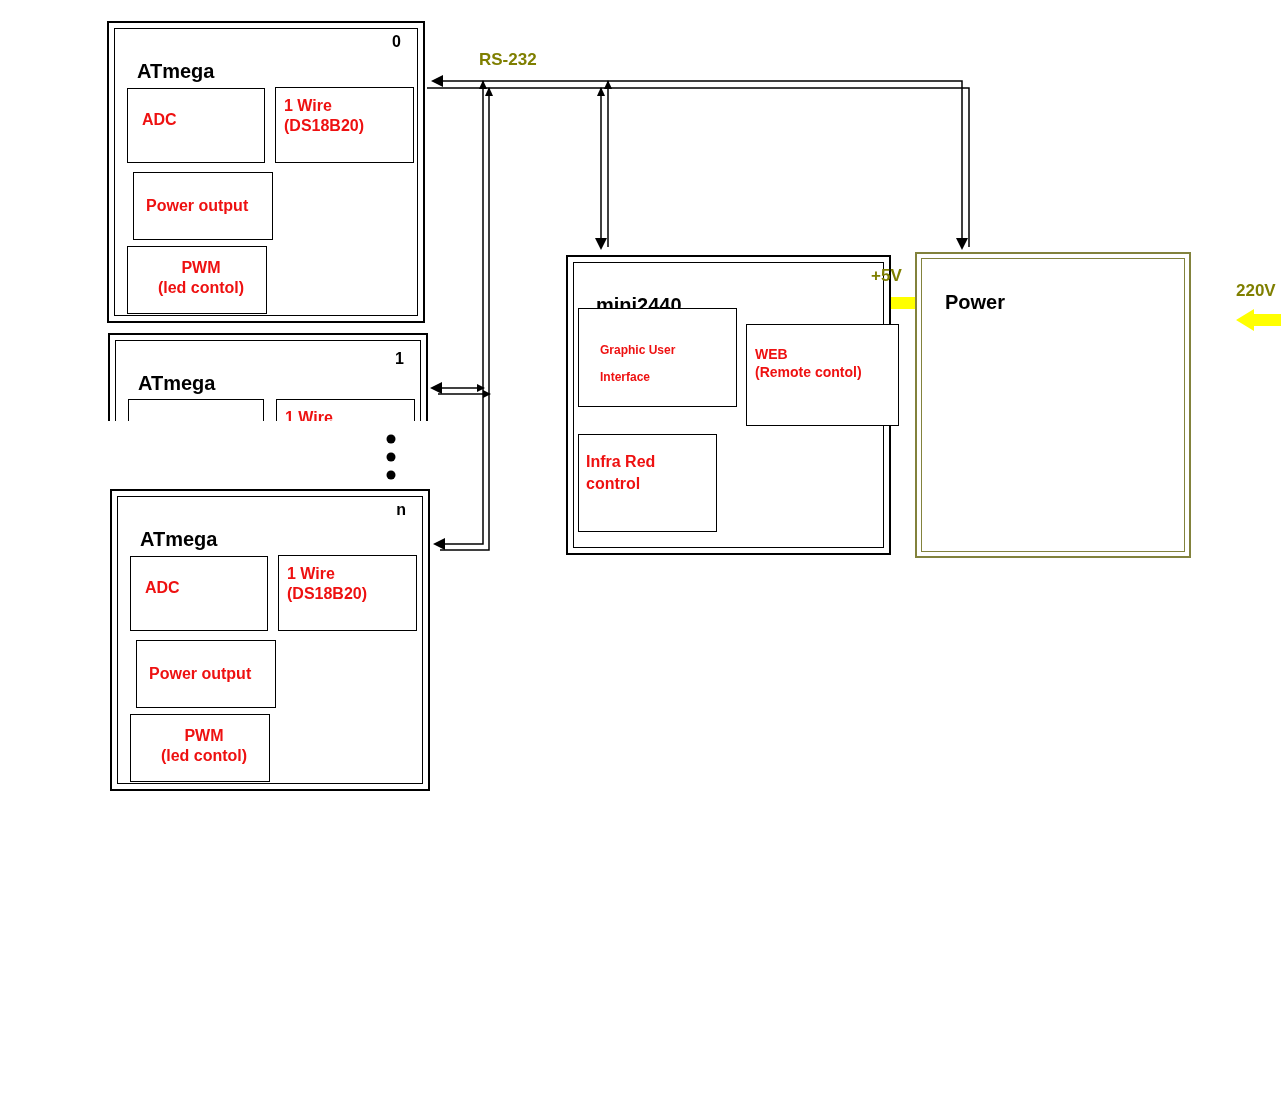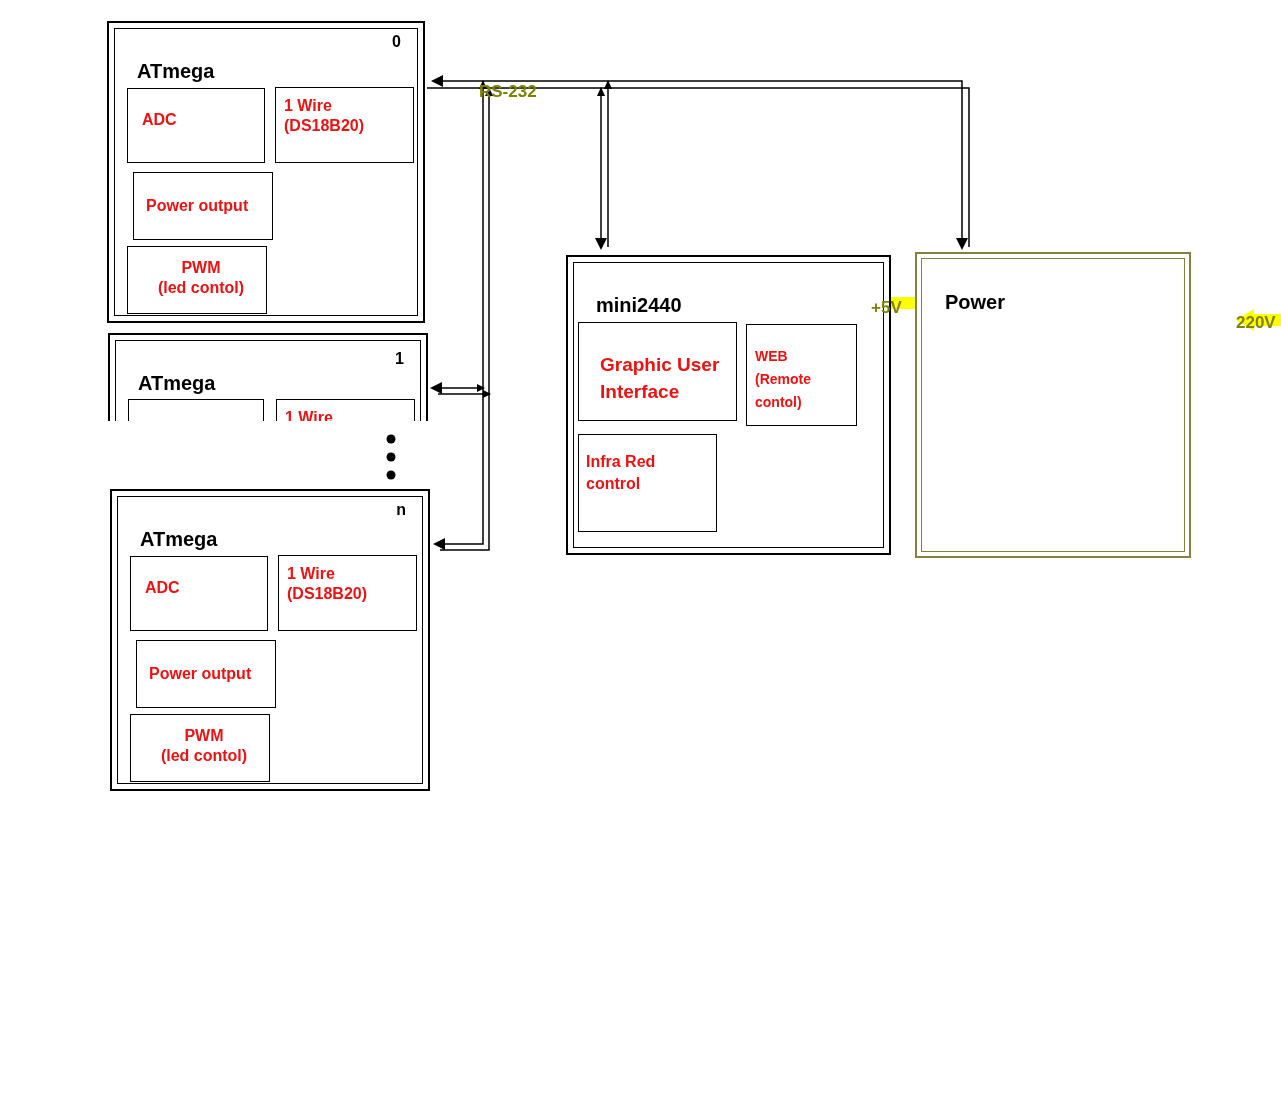--- a/index.html
+++ b/index.html
@@ -31,29 +31,29 @@
   
   .m-adc{left:18px;top:65px;width:138px;height:75px;padding:21px 0 0 14px;}
   .m-1w{left:166px;top:64px;width:139px;height:76px;padding:8px 0 0 8px;}
   .m-po{left:24px;top:149px;width:140px;height:68px;padding:23px 0 16px 12px;}
   .m-pwm{left:18px;top:223px;width:140px;height:68px;padding:11px 0 0 8px;text-align:center;}
   
   .m1-left{left:18px;top:64px;width:136px;height:96px;}
   .m1-right{left:166px;top:64px;width:139px;height:96px;padding:8px 0 0 8px;}
   
   .mini{left:538px;top:255px;width:325px;height:300px;margin-left:28px;}
-  .m-gui{left:10px;top:65px;width:159px;height:99px;padding:28px 0 14px 21px;font-size:19px;line-height:27px;}
-  .m-web{left:178px;top:67px;width:111px;height:102px;padding:20px 0 0 8px;font-size:14px;line-height:23px;}
+  .m-gui{left:10px;top:51px;width:159px;height:99px;padding:28px 0 14px 21px;font-size:12px;line-height:27px;}
+  .m-web{left:178px;top:67px;width:153px;height:102px;padding:20px 0 0 8px;font-size:14px;line-height:18px;}
   .m-ir{left:10px;top:177px;width:139px;height:98px;padding:16px 0 0 7px;font-size:16px;line-height:22px;}
   
   .power{left:915px;top:252px;width:276px;height:306px;border:2px solid var(--power-border);}
   .power .inner{inset:4px;border:1.5px solid var(--power-border);}
   .acc{left:160px;top:38px;width:133px;height:173px;padding:27px 0 0 10px;font-size:17px;}
   
-  .olabel{position:absolute;font-weight:bold;font-size:17px;color:var(--olive);white-space:nowrap;margin-top:32px;}
+  .olabel{position:absolute;font-weight:bold;font-size:17px;color:var(--olive);white-space:nowrap;}
   .l-rs232{left:479px;top:50px;}
   .l-5v{left:871px;top:266px;}
   .l-220v{left:1236px;top:281px;}
 </style>
 </head>
 <body>
 
 <div class="stage">
 
   <svg class="wires" viewBox="0 0 1281 1105">

